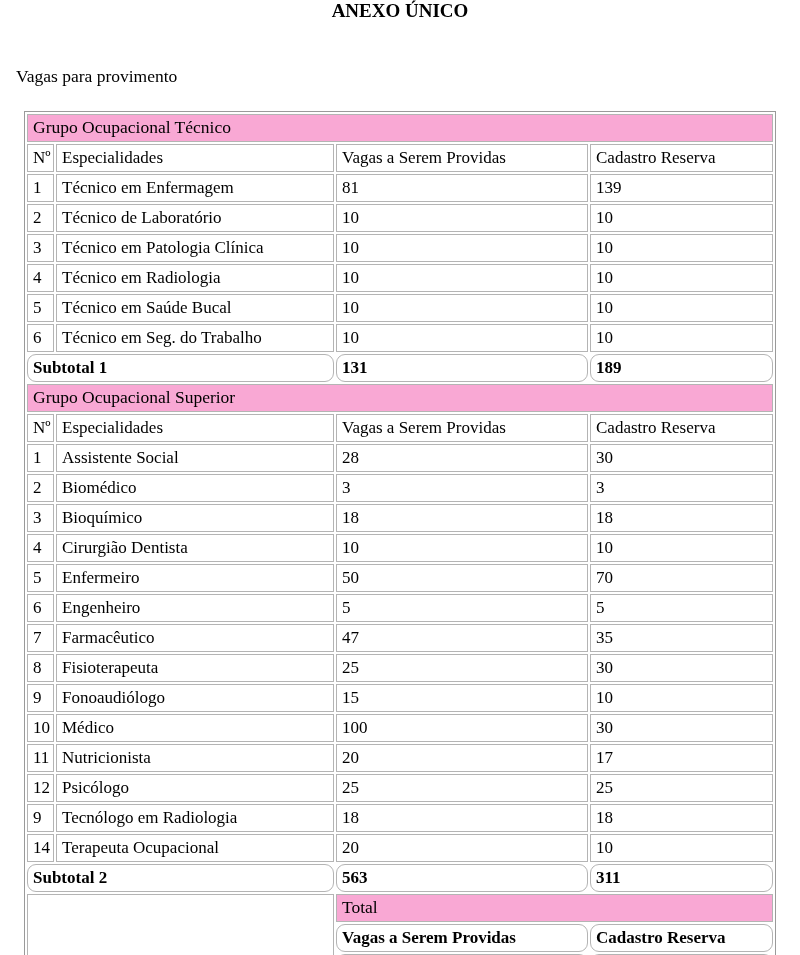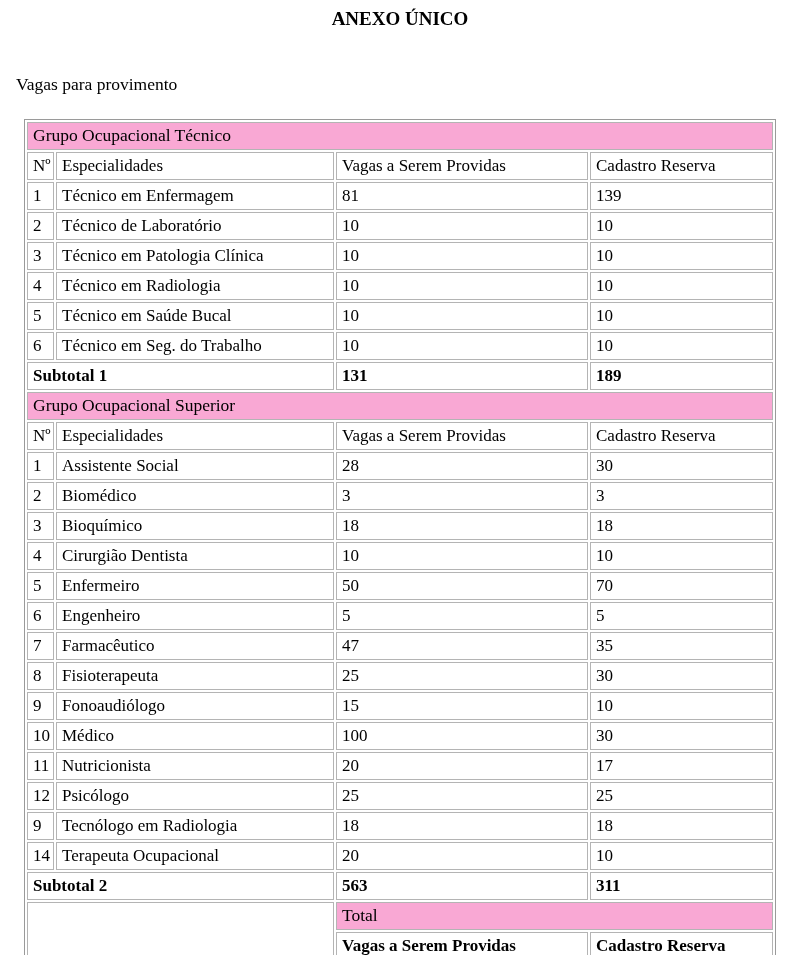--- a/index.html
+++ b/index.html
@@ -15,21 +15,21 @@
     overflow: hidden;
     background: #ffffff;
     box-sizing: border-box;
   }
   .doc-title {
     text-align: center;
     font-weight: bold;
     font-size: 19px;
     line-height: 22px;
     margin: 0;
-    padding-top: 8px;
+    padding-top: 0;
   }
   .doc-subtitle {
     text-align: left;
     font-size: 17.5px;
     line-height: 22px;
     margin: 16px;
     padding-top: 27px;
     padding-bottom: 8px;
   }
   table.vacancies {
@@ -51,20 +51,21 @@
     overflow: hidden;
     white-space: nowrap;
   }
   table.vacancies td.group {
     background: #f9a8d4;
     font-weight: normal;
     font-size: 17.5px;
   }
   table.vacancies td.bold {
     font-weight: bold;
+    border-radius: 9px;
   }
   table.vacancies td.empty {
     background: #ffffff;
   }
 </style>
 </head>
 <body>
 
 <div class="page">
   <h1 class="doc-title">ANEXO ÚNICO</h1>

